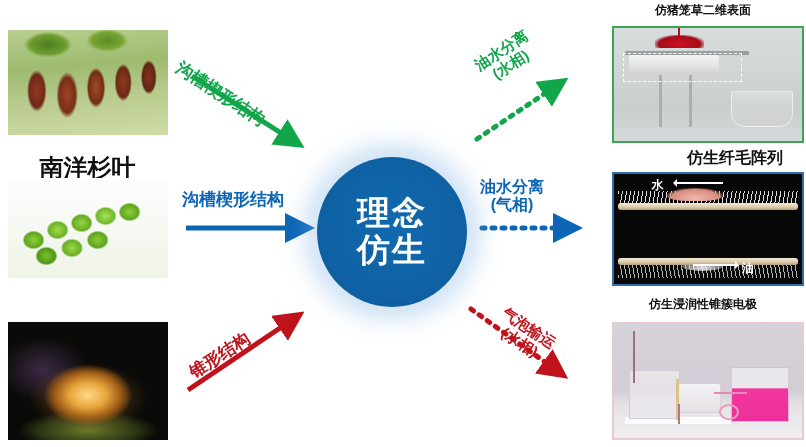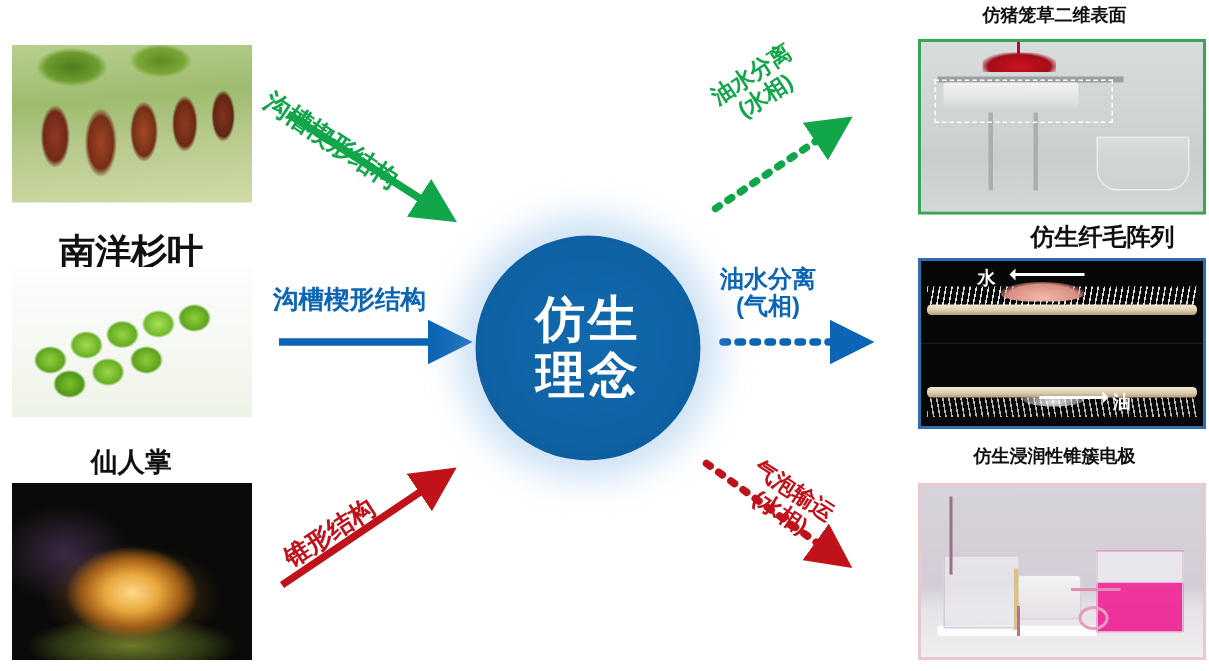--- a/index.html
+++ b/index.html
@@ -160,21 +160,20 @@
 
   <div class="photo" id="photo-nepenthes">
     <div class="inner"></div>
   </div>
 
   <div class="caption" id="cap-araucaria">南洋杉叶</div>
   <div class="photo" id="photo-araucaria">
     <div class="inner"></div>
   </div>
 
-  <div class="caption" id="cap-cactus">仙人掌</div>
   <div class="photo" id="photo-cactus">
     <div class="inner"></div>
   </div>
 
   <svg id="arrows" viewBox="0 0 806 447">
     <defs>
       <marker id="mg" markerWidth="6" markerHeight="6" refX="3" refY="3" orient="auto">
         <path d="M0,0 L6,3 L0,6 z" fill="#11a64a"></path>
       </marker>
       <marker id="mb" markerWidth="6" markerHeight="6" refX="3" refY="3" orient="auto">
@@ -209,22 +208,22 @@
   <div class="alabel" id="lbl-blue-right">
     <div>油水分离</div>
     <div>(气相)</div>
   </div>
   <div class="alabel" id="lbl-red-right">
     <div>气泡输运</div>
     <div>(水相)</div>
   </div>
 
   <div id="center-circle">
+    <div class="ctext">理念</div>
     <div class="ctext">仿生</div>
-    <div class="ctext">理念</div>
   </div>
 
   <div class="caption" id="cap-2d">仿猪笼草二维表面</div>
   <div class="photo" id="photo-2d">
     <div class="inner">
       <div class="p2d-beaker"></div>
       <div class="p2d-col"></div>
       <div class="p2d-col2"></div>
       <div class="p2d-stem"></div>
       <div class="p2d-red"></div>

